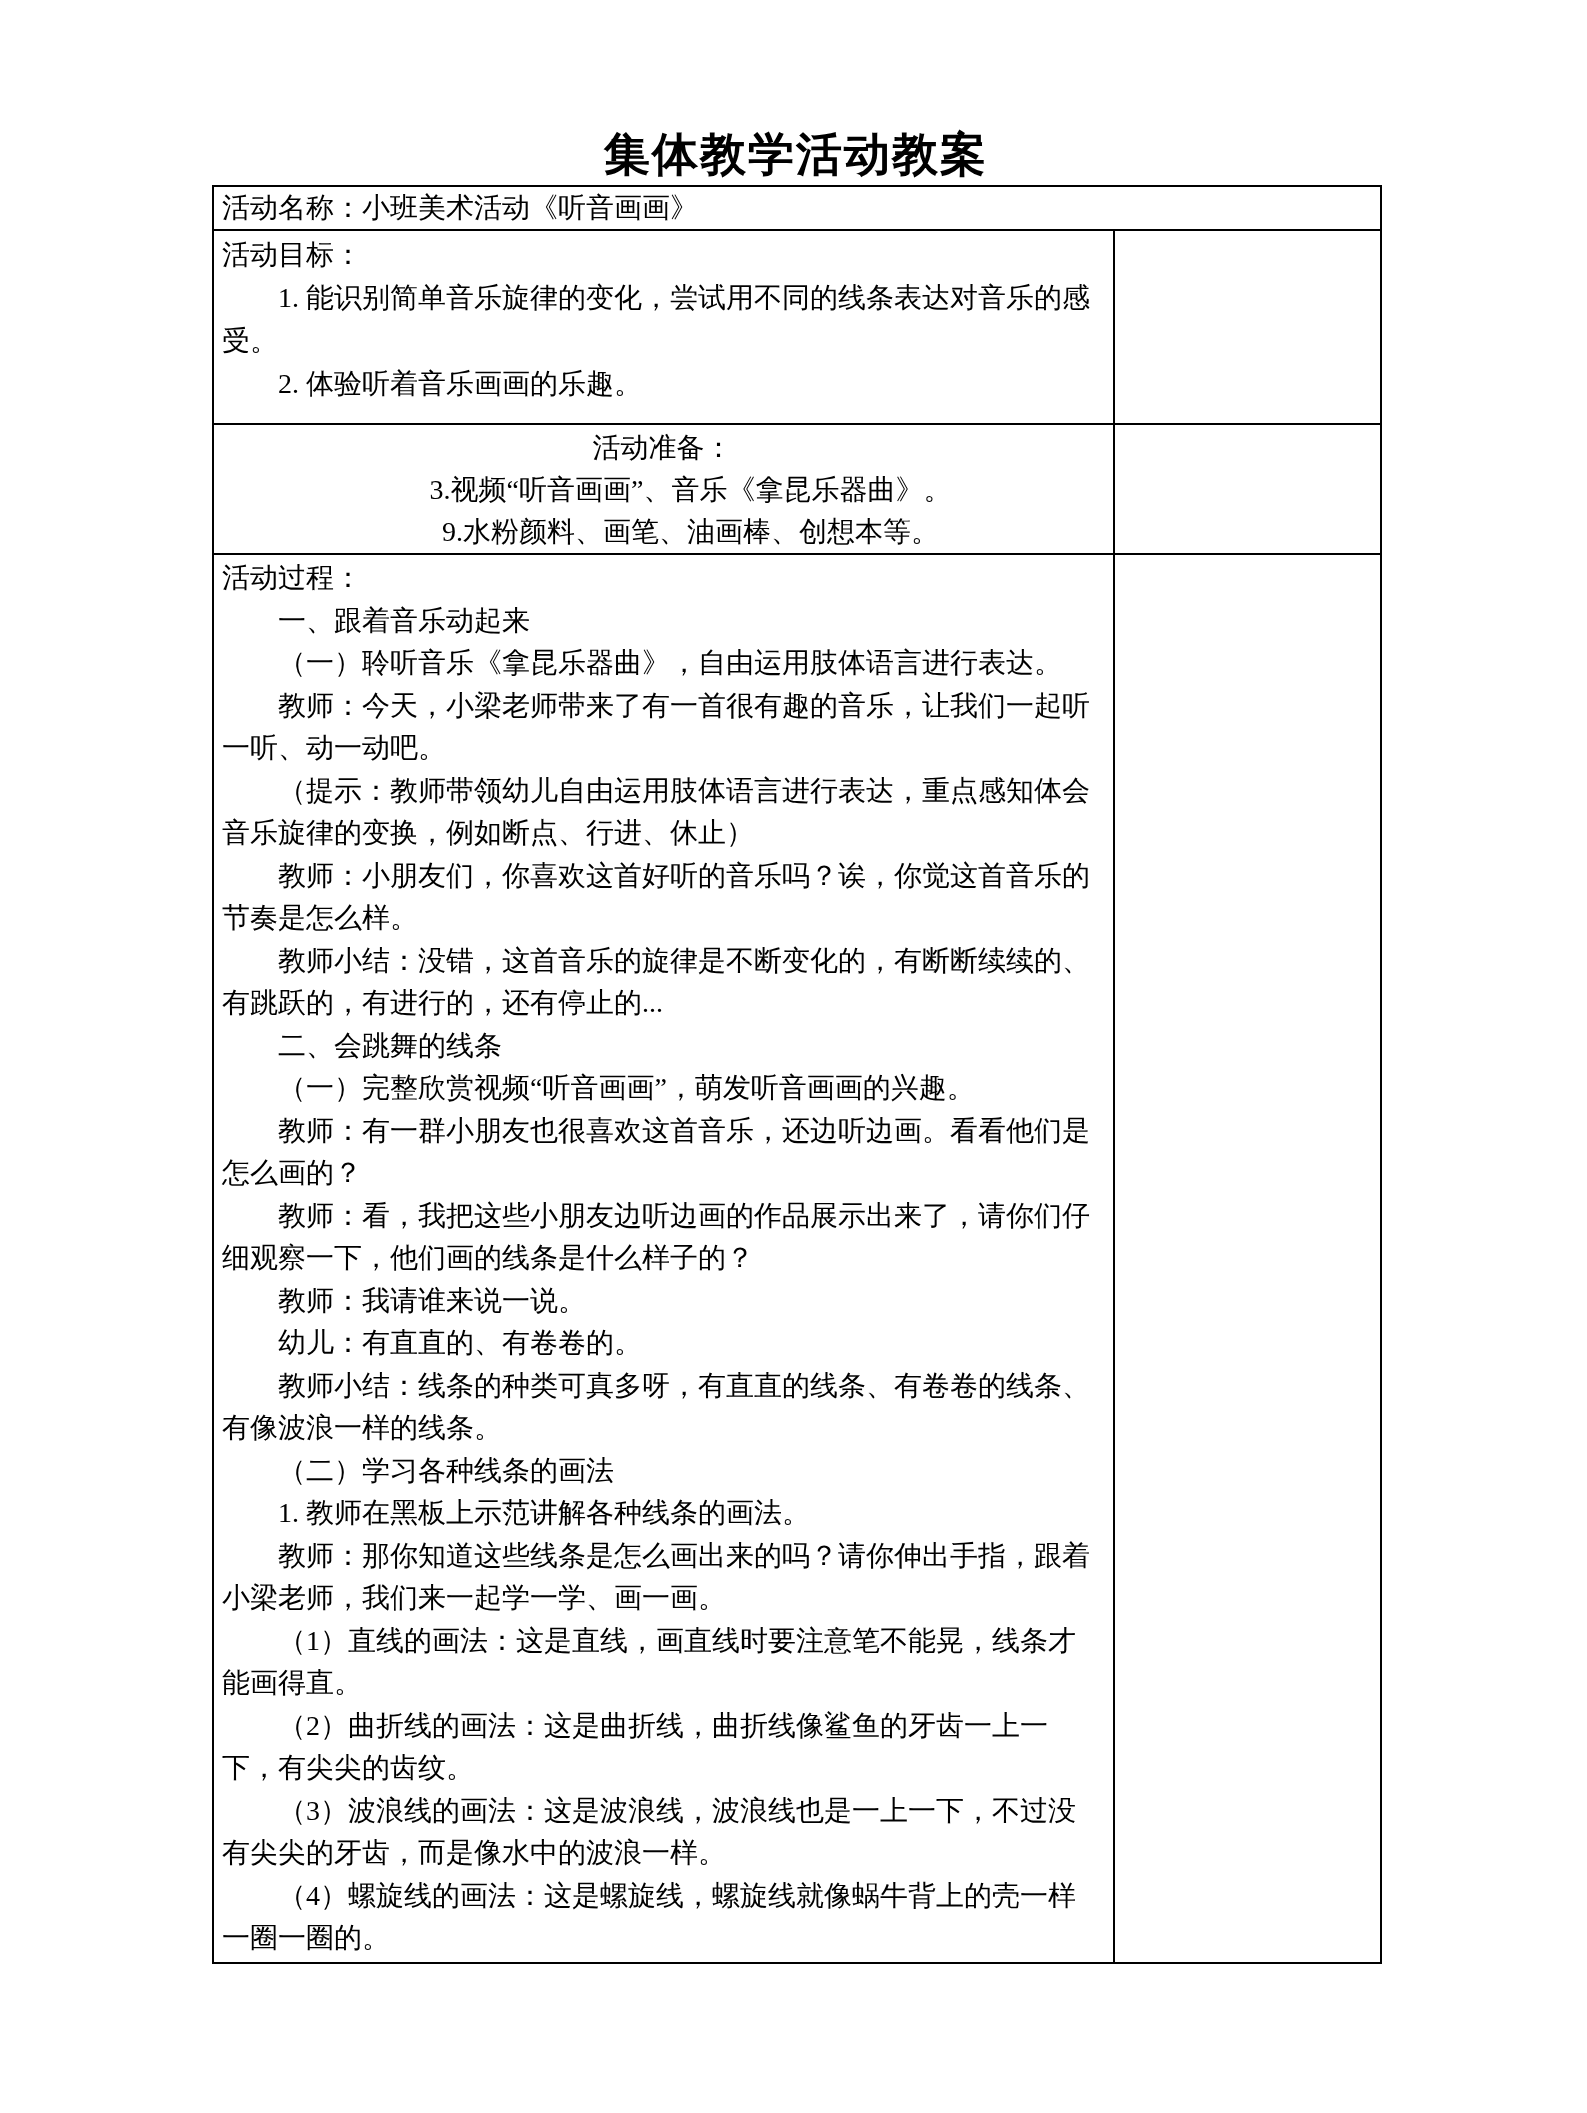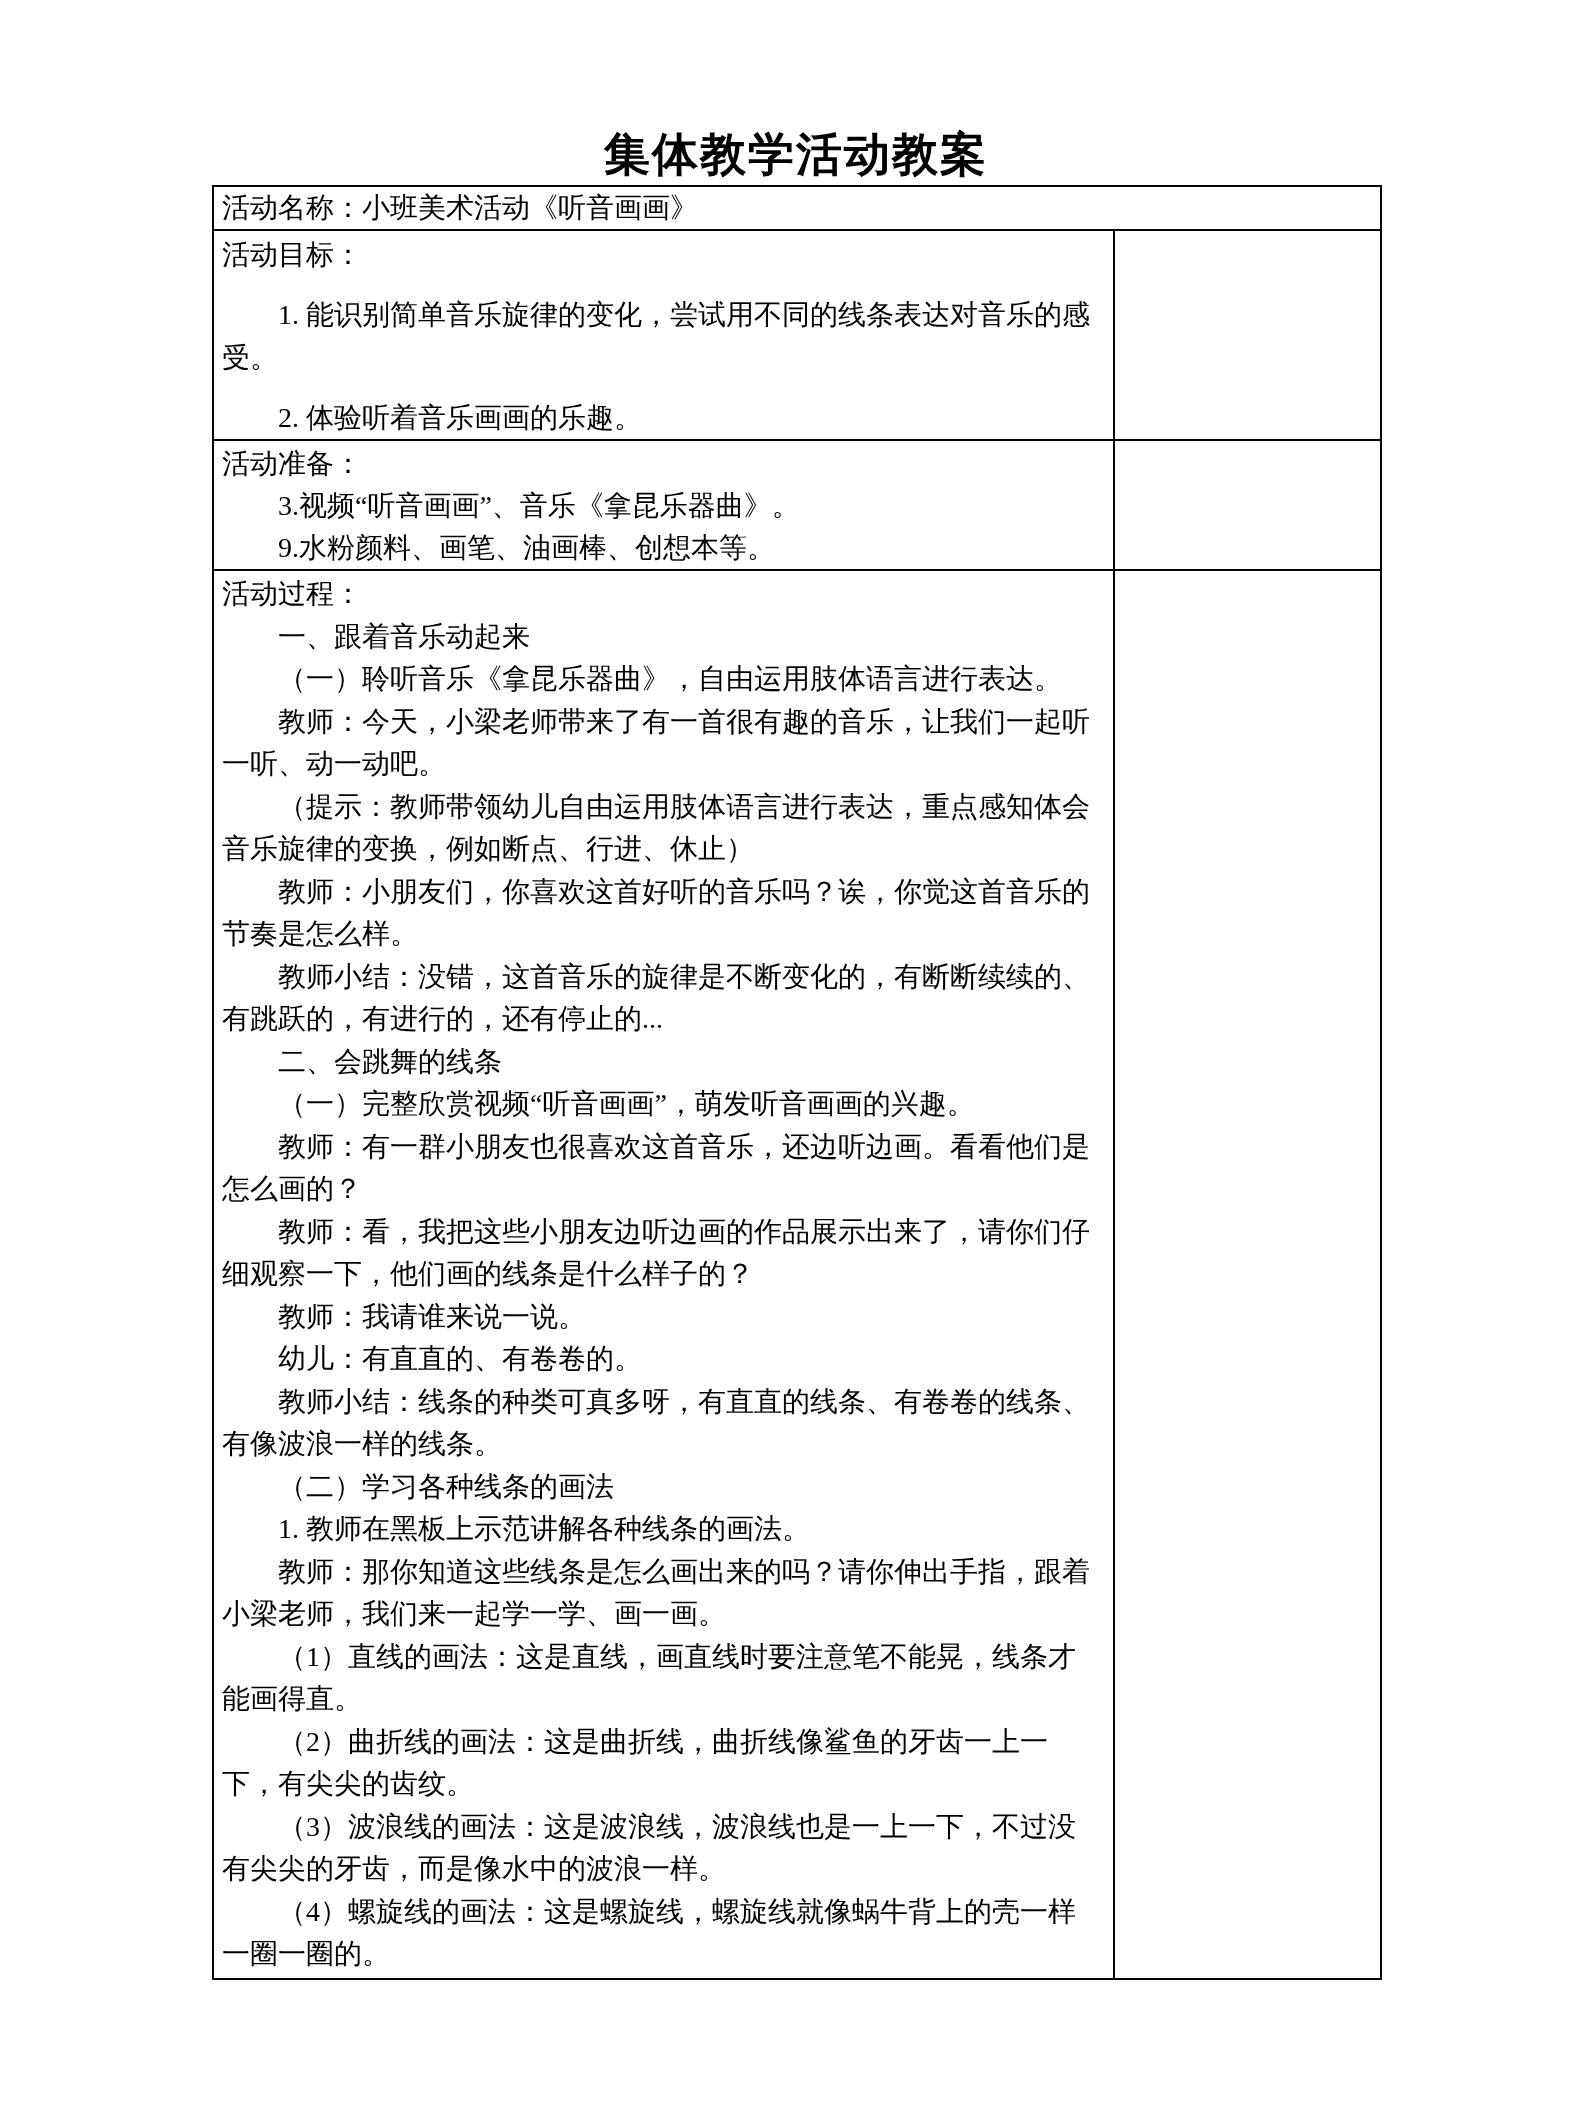--- a/index.html
+++ b/index.html
@@ -29,23 +29,23 @@
 
   .name-cell {
     height: 27px; font-size: 28px; line-height: 40px;
     padding: 1px 8px;
   }
   .content-cell { font-size: 28px; padding: 2px 10px 0 8px; }
   .cell-heading { line-height: 43px; text-indent: 0; margin: 0; }
   .content-cell p { margin: 0; text-indent: 2em; line-height: 43px; }
 
   .goals-cell  { height: 194px; }
-  .goals-cell p { margin-top: 17px; }
+  .goals-cell p { margin-top: 0; }
 
-  .prep-cell   { height: 128px; }
+  .prep-cell   { height: 128px; text-align: center; }
   .prep-cell .cell-heading, .prep-cell p { line-height: 42px; }
 
   .process-cell { height: 1409px; }
   .process-cell .cell-heading, .process-cell p { line-height: 42.5px; }
 
   .note-cell { background: #fff; }
 </style>
 </head>
 <body>
 

